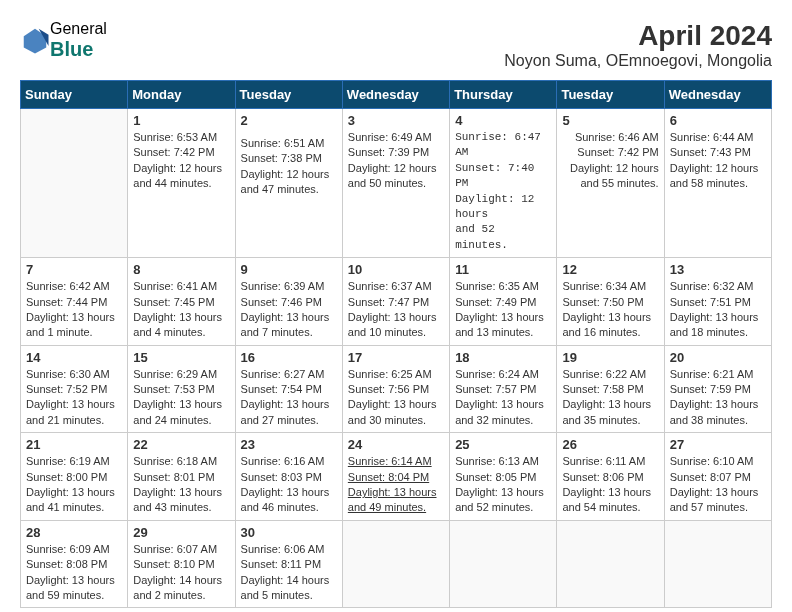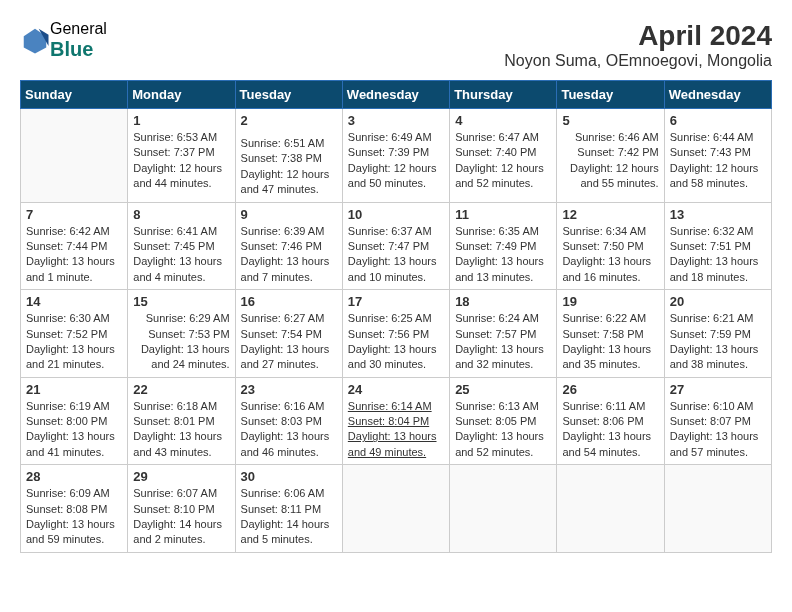--- a/index.html
+++ b/index.html
@@ -110,41 +110,41 @@
       <th>Tuesday</th>
       <th>Wednesday</th>
     </tr>
   </thead>
   <tbody id="calendar-body">
   <tr>
         <td class="empty-cell"></td>
         <td>
           <span class="day-number">1</span>
           <div class="day-detail" style="white-space: pre-line;">Sunrise: 6:53 AM
-Sunset: 7:37 PM
+Sunset: 7:42 PM
 Daylight: 12 hours
 and 44 minutes.</div>
         </td>
         <td>
           <span class="day-number">2</span>
           <div class="day-detail" style="white-space: pre-line; margin-top: 8px;">Sunrise: 6:51 AM
 Sunset: 7:38 PM
 Daylight: 12 hours
 and 47 minutes.</div>
         </td>
         <td>
           <span class="day-number">3</span>
           <div class="day-detail" style="white-space: pre-line;">Sunrise: 6:49 AM
 Sunset: 7:39 PM
 Daylight: 12 hours
 and 50 minutes.</div>
         </td>
         <td>
           <span class="day-number">4</span>
-          <div class="day-detail" style="white-space: pre-line;">Sunrise: 6:47 AM
+          <div class="day-detail" style="white-space: pre-line; font-family: Liberation Mono, monospace;">Sunrise: 6:47 AM
 Sunset: 7:40 PM
 Daylight: 12 hours
 and 52 minutes.</div>
         </td>
         <td>
           <span class="day-number">5</span>
           <div class="day-detail" style="white-space: pre-line; text-align: right;">Sunrise: 6:46 AM
 Sunset: 7:42 PM
 Daylight: 12 hours
 and 55 minutes.</div>
@@ -211,21 +211,21 @@
       <tr>
         <td>
           <span class="day-number">14</span>
           <div class="day-detail" style="white-space: pre-line;">Sunrise: 6:30 AM
 Sunset: 7:52 PM
 Daylight: 13 hours
 and 21 minutes.</div>
         </td>
         <td>
           <span class="day-number">15</span>
-          <div class="day-detail" style="white-space: pre-line; text-align: right;">Sunrise: 6:29 AM
+          <div class="day-detail" style="white-space: pre-line;">Sunrise: 6:29 AM
 Sunset: 7:53 PM
 Daylight: 13 hours
 and 24 minutes.</div>
         </td>
         <td>
           <span class="day-number">16</span>
           <div class="day-detail" style="white-space: pre-line;">Sunrise: 6:27 AM
 Sunset: 7:54 PM
 Daylight: 13 hours
 and 27 minutes.</div>

